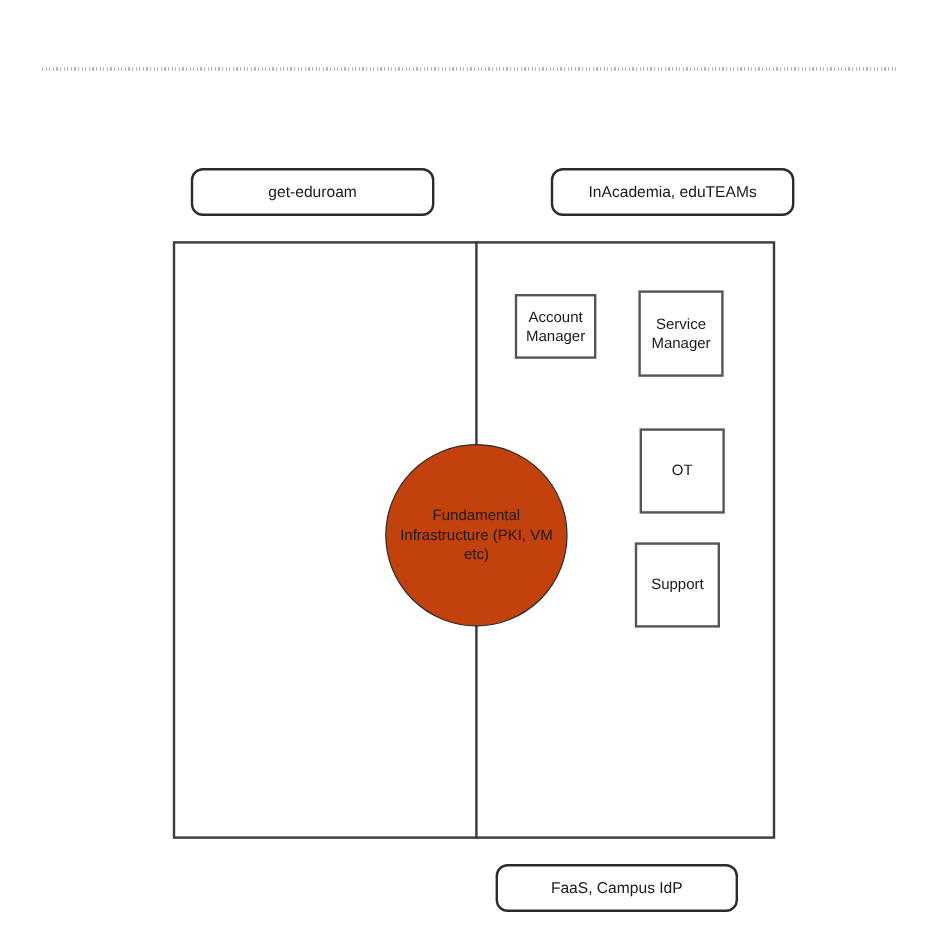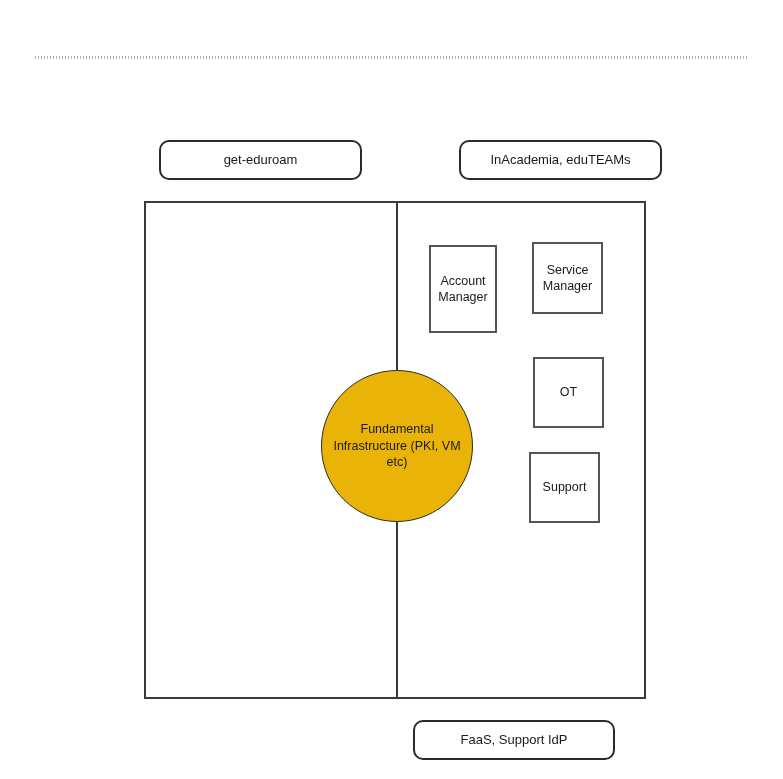--- a/index.html
+++ b/index.html
@@ -92,41 +92,41 @@
 
   
   .circle {
     position: absolute;
     left: 321px;
     top: 370px;
     width: 152px;
     height: 152px;
     border: 1.6px solid #2b2b2b;
     border-radius: 50%;
-    background: #eab308;
+    background: #c2410c;
     display: flex;
     align-items: center;
     justify-content: center;
     box-sizing: border-box;
   }
   .circle-label {
     font-size: 12.5px;
     line-height: 1.35;
     text-align: center;
     width: 140px;
     color: #1a1a1a;
   }
 
   
   #box-get-eduroam   { left: 159px; top: 140px; width: 203px; height: 40px; }
   #box-inacademia    { left: 426px; top: 140px; width: 203px; height: 40px; margin-left: 33px; }
   #box-eduroam-idp   { left: 155px; top: 718px; width: 202px; height: 39px; }
   #box-faas          { left: 413px; top: 720px; width: 202px; height: 40px; }
 
-  #box-account-manager { left: 429px; top: 245px; width: 68px; height: 88px; }
+  #box-account-manager { left: 429px; top: 245px; width: 68px; height: 54px; }
   #box-service-manager { left: 532px; top: 242px; width: 71px; height: 72px; }
   #box-ot              { left: 533px; top: 357px; width: 71px; height: 71px; }
   #box-support         { left: 529px; top: 452px; width: 71px; height: 71px; }
 </style>
 </head>
 <body>
 
 <div id="canvas">
 
   <div class="dotted-rule"></div>
@@ -157,16 +157,16 @@
   <div class="square-box" id="box-support">
     <span>Support</span>
   </div>
 
   <div class="circle">
     <div class="circle-label"><span>Fundamental</span><br><span>Infrastructure (PKI, VM</span><br><span>etc)</span></div>
   </div>
 
 
   <div class="rounded-box" id="box-faas">
-    <span>FaaS, Support IdP</span>
+    <span>FaaS, Campus IdP</span>
   </div>
 
 </div>
 
 </body></html>

